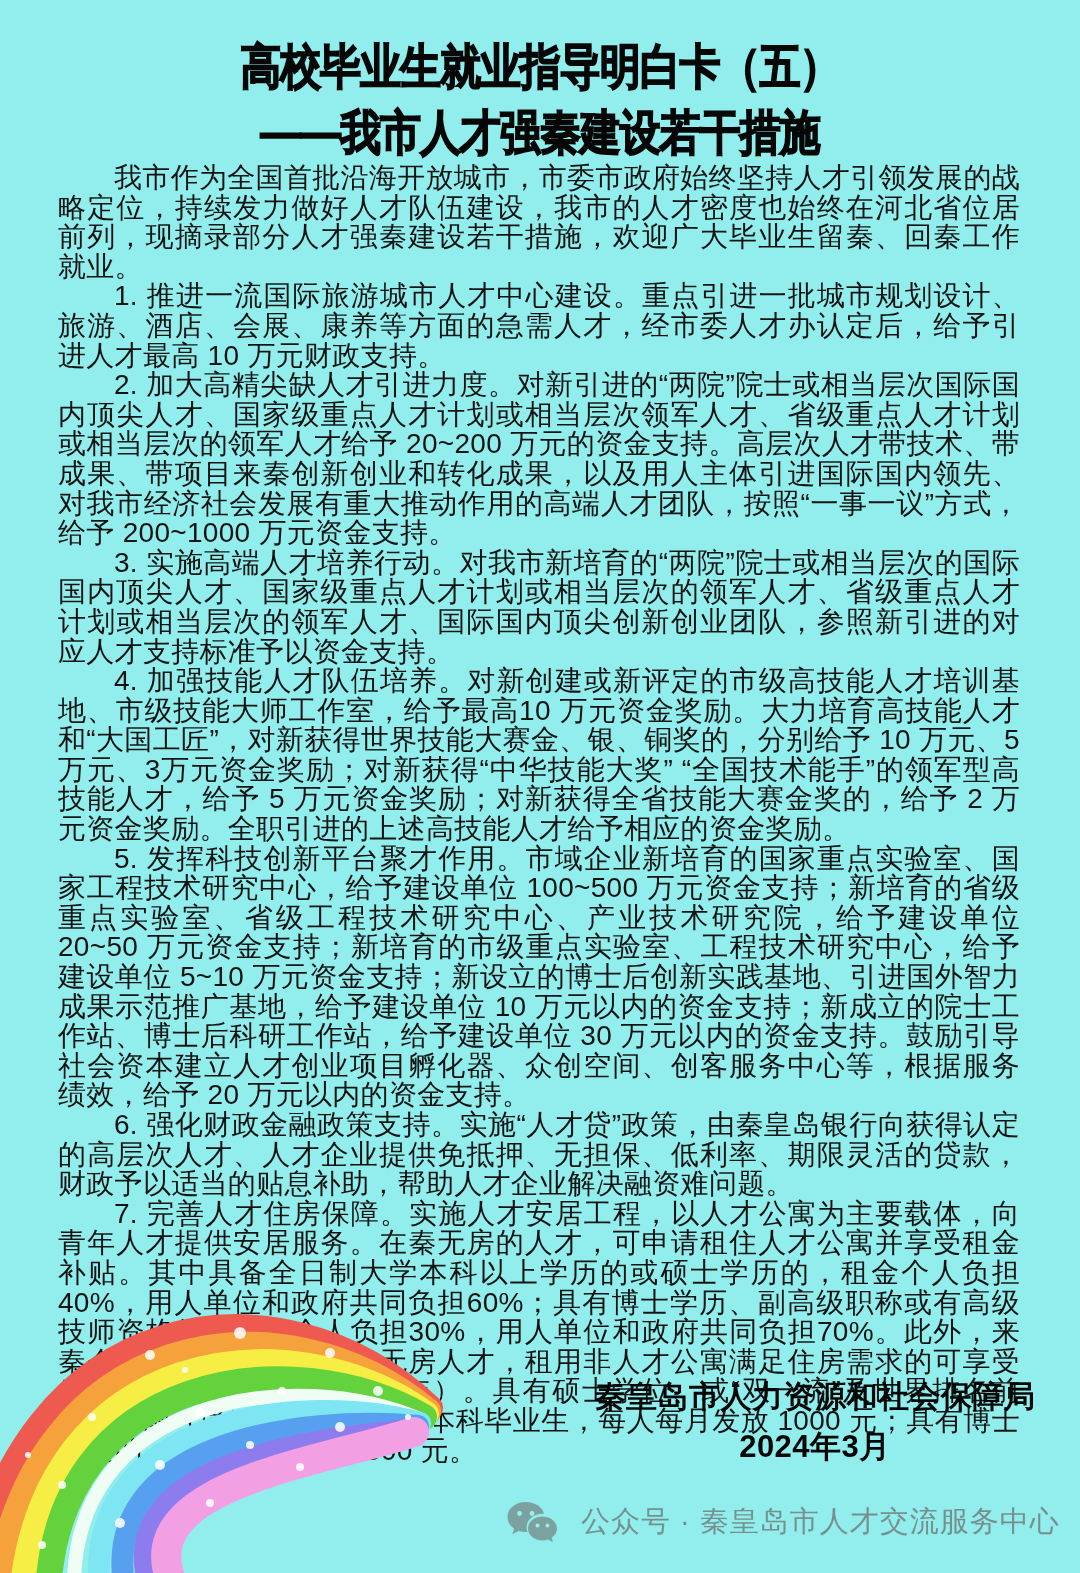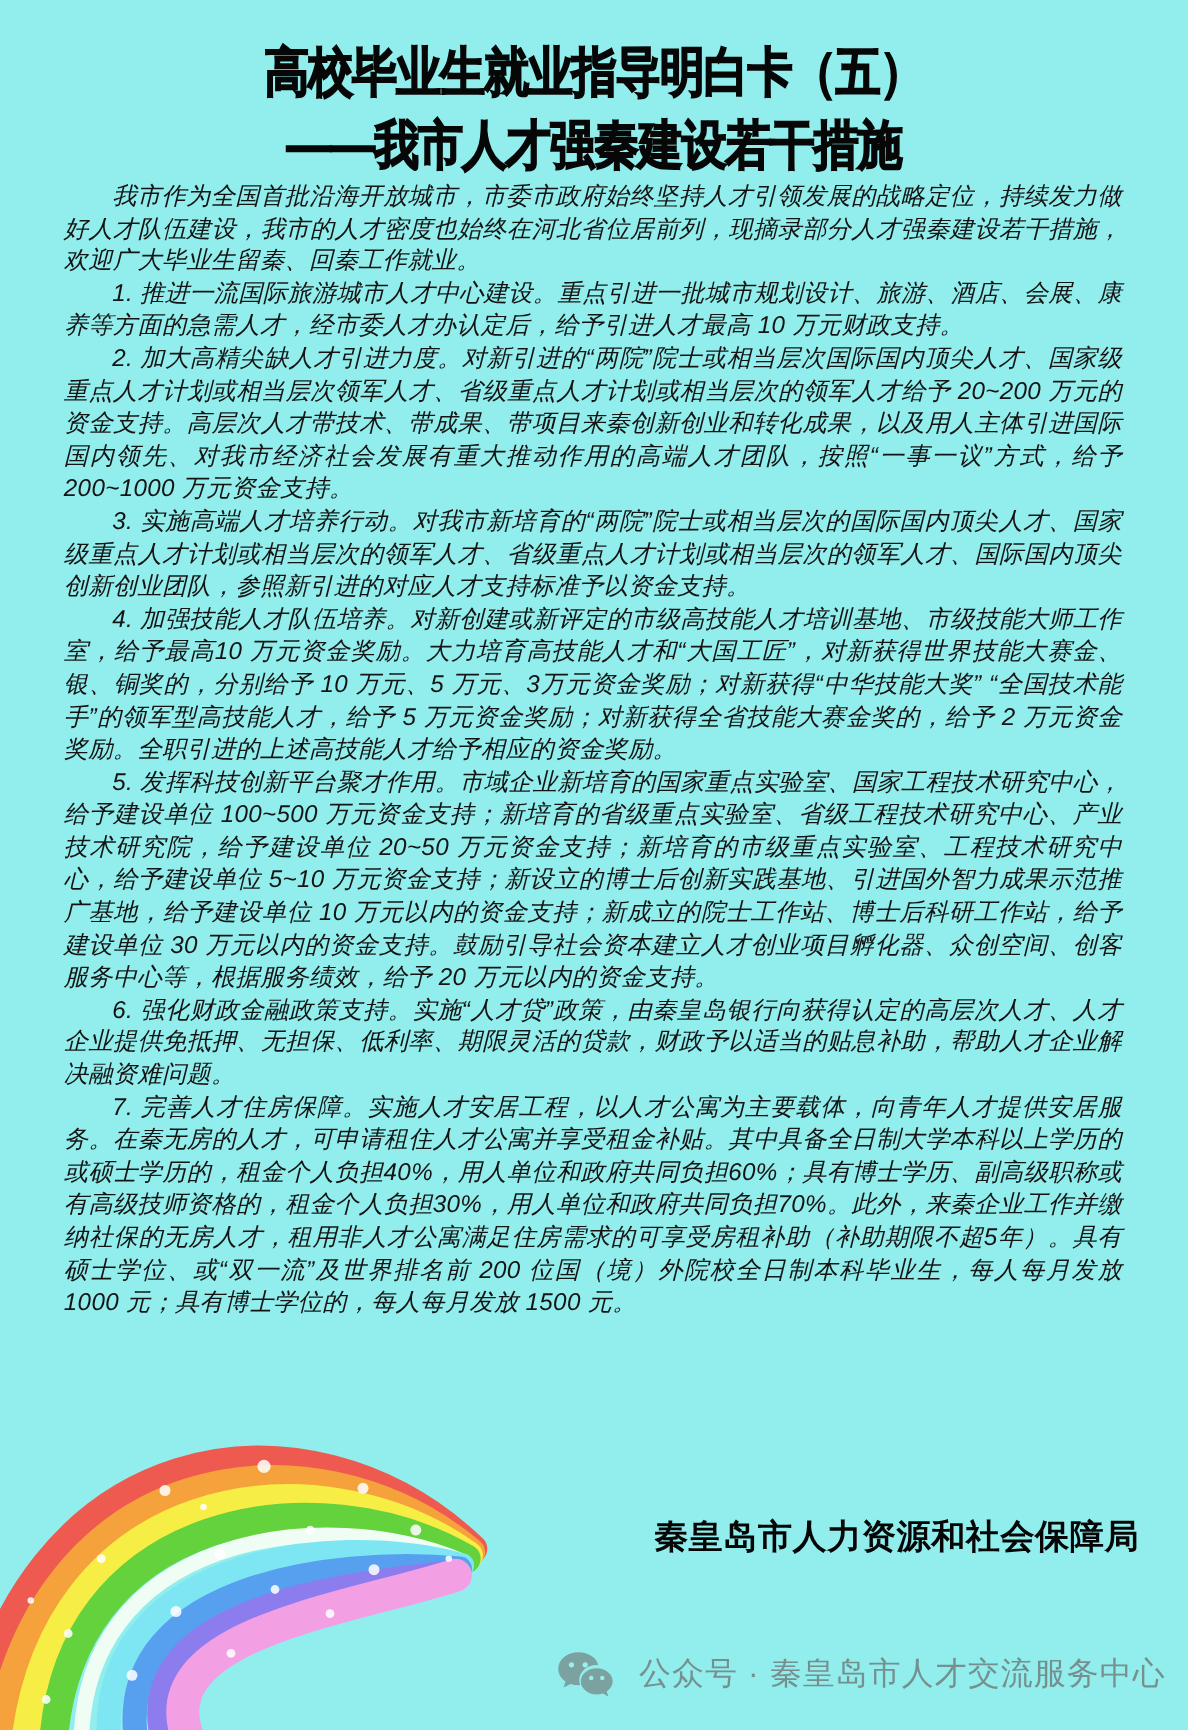--- a/index.html
+++ b/index.html
@@ -9,22 +9,22 @@
   }
   .title{
     position:absolute;top:34px;left:0;width:1080px;margin:0;
     text-align:center;font-size:48px;line-height:66px;font-weight:900;
     color:#070707;letter-spacing:-1px;
     transform:scaleX(.85);transform-origin:540px 0;
     -webkit-text-stroke:1.6px #070707;
   }
   .doc-body{
     position:absolute;top:163px;left:58px;width:962px;
-    font-size:22px;line-height:29.6px;text-align:justify;
-    color:#141414;letter-spacing:.3px;font-style:italic;
+    font-size:28px;line-height:29.6px;text-align:justify;
+    color:#141414;letter-spacing:.3px;
   }
   .doc-body p{margin:0;text-indent:2em;}
   .signature{
     position:absolute;top:1372px;left:570px;width:490px;
     text-align:center;font-weight:bold;font-size:31px;line-height:50px;
     color:#060606;letter-spacing:.5px;
   }
   .watermark{
     position:absolute;top:1500px;left:506px;
     display:flex;align-items:center;gap:23px;
@@ -79,20 +79,21 @@
       <circle cx="210" cy="208" r="4" fill="#ffffff" opacity="0.85"></circle>
       <circle cx="42" cy="250" r="4" fill="#ffffff" opacity="0.85"></circle>
       <circle cx="300" cy="172" r="4" fill="#ffffff" opacity="0.85"></circle>
       <circle cx="408" cy="122" r="3" fill="#ffffff" opacity="0.85"></circle>
       <circle cx="28" cy="160" r="3" fill="#ffffff" opacity="0.85"></circle>
       <circle cx="185" cy="75" r="3" fill="#ffffff" opacity="0.85"></circle>
     </svg>
 
   <div class="signature">
     <div>秦皇岛市人力资源和社会保障局</div>
+    <div>2024年3月</div>
   </div>
 
   <div class="watermark">
     <svg class="wechat" width="52" height="44" viewBox="0 0 52 44">
       <g fill="#76908f">
         <path d="M20 2 C9.5 2 1.5 8.6 1.5 17 c0 4.7 2.6 8.9 6.6 11.6 l-1.7 5.6 6.3-3.3 c2.3.7 4.8 1.1 7.3 1.1 .5 0 1 0 1.5-.1 -.6-1.4-.9-2.9-.9-4.5 0-7.6 7-13.7 15.6-13.7 .6 0 1.2 0 1.8.1 C36.4 7 29 2 20 2 Z"></path>
         <path d="M36.5 16.5 c-8 0-14.5 5.4-14.5 12 0 6.6 6.5 12 14.5 12 1.9 0 3.8-.3 5.5-.9 l5 2.6 -1.4-4.5 c3.3-2.2 5.4-5.5 5.4-9.2 0-6.6-6.5-12-14.5-12 Z"></path>
       </g>
       <g fill="#9feeec">
         <circle cx="13.5" cy="13.5" r="2.4"></circle>

